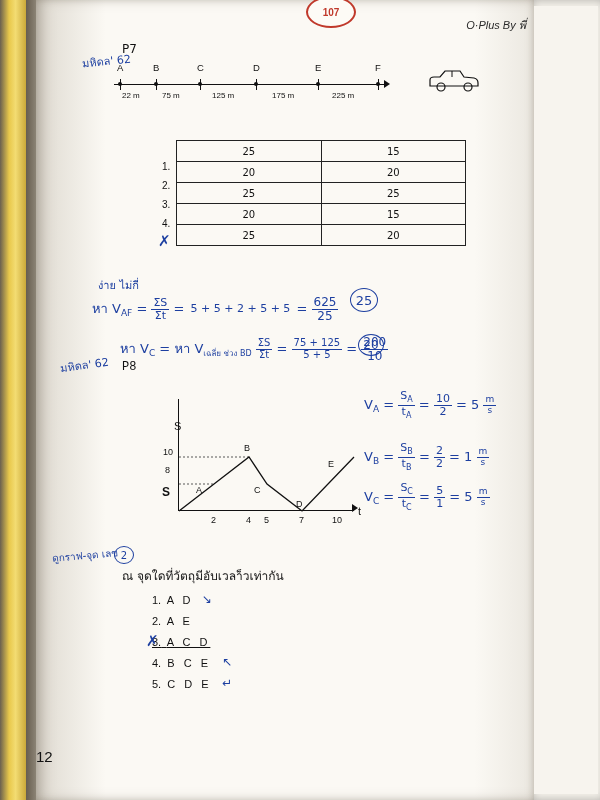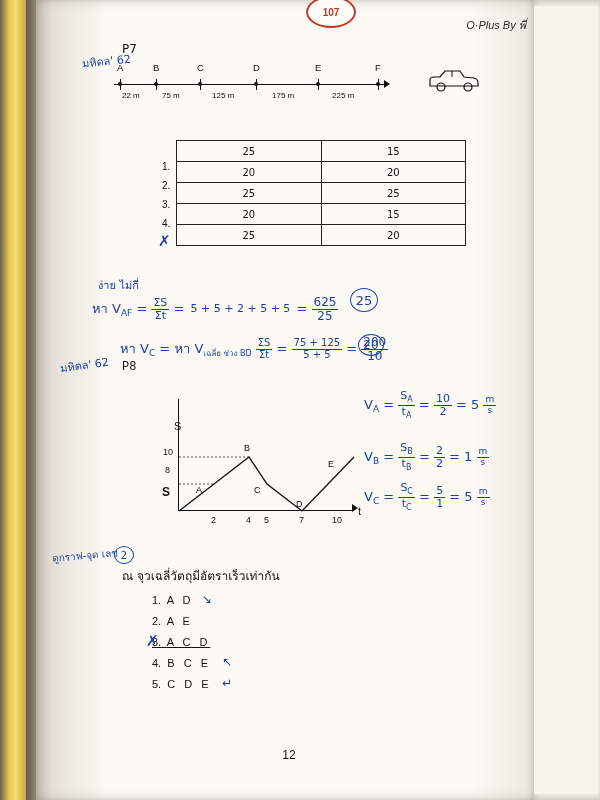--- a/index.html
+++ b/index.html
@@ -64,21 +64,21 @@
   #graph{position:absolute;left:120px;top:392px;width:210px;height:145px;}
   #gx{position:absolute;left:22px;bottom:26px;width:176px;height:1.4px;background:#111;}
   #gy{position:absolute;left:22px;bottom:26px;width:1.4px;height:112px;background:#111;}
   .gtick{position:absolute;font-size:9px;color:#111;}
   .glabel{position:absolute;font-size:9px;color:#111;}
 
   
   .choice{position:absolute;font-size:11px;color:#111;letter-spacing:3px;}
   .choice-num{letter-spacing:0;}
 
-  #pagenum{position:absolute;left:8px;right:0;top:748px;text-align:center;font-size:12px;color:#111;}.h10{font-size:10px}.h11{font-size:11px}.h12{font-size:12px}
+  #pagenum{position:absolute;left:0;right:0;top:748px;font-size:15px;color:#111;}.h10{font-size:10px}.h11{font-size:11px}.h12{font-size:12px}
   .h13{font-size:13px}
   .circle-ans{position:absolute;border:1.6px solid #1d3fa0;border-radius:50%;
     color:#1d3fa0;font-family:"DejaVu Sans",sans-serif;display:flex;align-items:center;justify-content:center;}
   .frac{display:inline-block;text-align:center;vertical-align:middle;line-height:1.05;}
   .frac .num{display:block;border-bottom:1.2px solid #1d3fa0;padding:0 2px;}
   .frac .den{display:block;padding:0 2px;}
   .strike{position:absolute;color:#1d3fa0;font-size:13px;}
 </style>
 </head>
 <body>
@@ -303,21 +303,21 @@
       = <span>5</span>
       <span class="frac" style="font-size:9px">
         <span class="num">m</span>
         <span class="den">s</span>
       </span>
     </div>
 
     <div class="hand h10 th" style="left:16px;top:548px;transform:rotate(-5deg);">ดูกราฟ-จุด เลข</div>
     <div class="circle-ans h10" style="left:78px;top:546px;width:18px;height:16px;">2</div>
 
-    <div class="body-text th" style="left:86px;top:566px;">ณ จุวเฉลี่วัตถุมีอัตราเร็วเท่ากัน</div>
+    <div class="body-text th" style="left:86px;top:566px;">ณ จุดใดที่วัตถุมีอับเวลา็วเท่ากัน</div>
 
     <div class="choice" style="left:116px;top:594px;text-align:right;">
       <span class="choice-num">1.</span>
       <span>A D</span>
     </div>
     <div class="hand h12" style="left:166px;top:592px;">↘</div>
 
     <div class="choice" style="left:116px;top:615px;">
       <span class="choice-num">2.</span>
       <span>A E</span>

